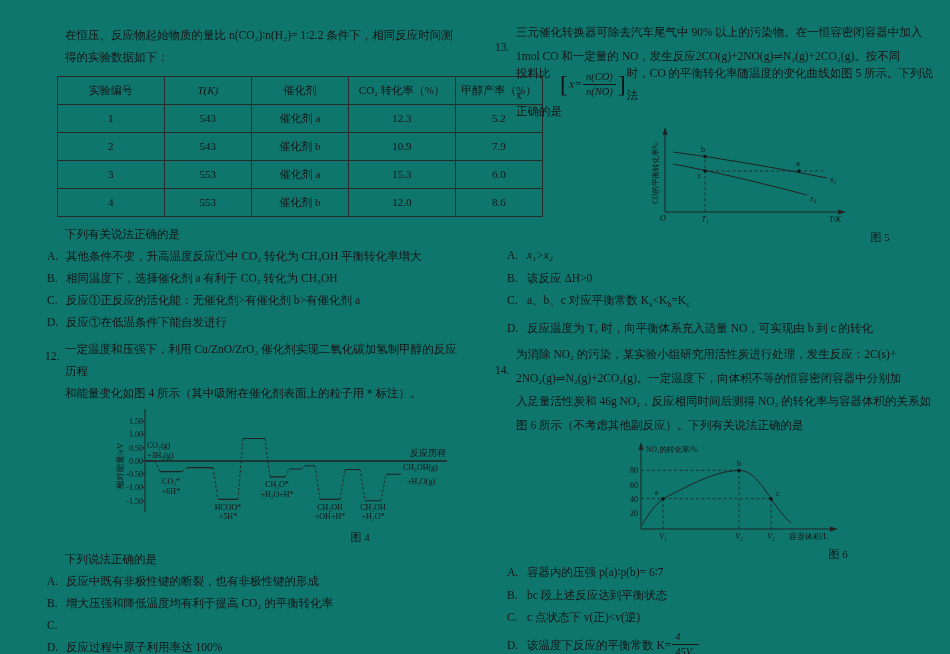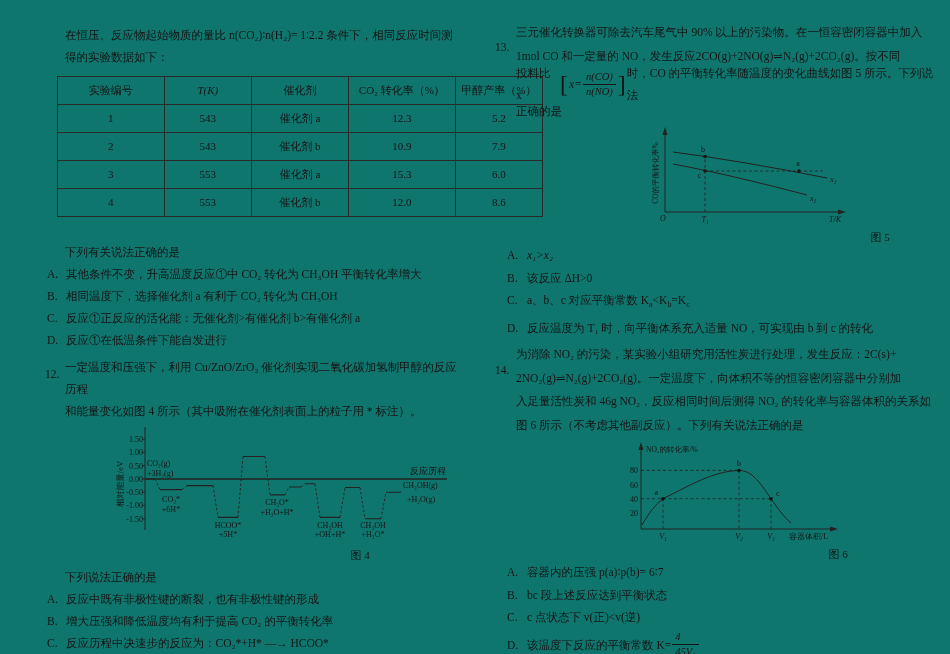--- a/index.html
+++ b/index.html
@@ -9,21 +9,21 @@
   .page{position:absolute;top:0;font-size:11.5px;line-height:22px;}
   .page-left{left:30px;top:24px;width:436px;}
   .page-right{left:489px;top:20px;width:455px;}
   .hang{padding-left:35px;position:relative;}
   .hang-r{padding-left:27px;position:relative;}
   .qnum{position:absolute;left:15px;top:7px;}
   .qnum-r{position:absolute;left:6px;top:16px;}
   table.dtable{border-collapse:collapse;width:486px;margin:8px 0 0 27px;
       text-align:center;font-size:11px;}
   table.dtable td{border:1px solid #2a2a2a;padding:7px 2px;line-height:13px;}
-  .stem{padding-left:35px;margin-top:24px;}
+  .stem{padding-left:35px;margin-top:6px;}
   .opt{display:flex;padding-left:17px;line-height:22px;}
   .opt .olab{flex:none;width:19px;}
   .opt-r{display:flex;padding-left:18px;line-height:22.5px;}
   .opt-r .olab{flex:none;width:20px;}
   .figwrap{margin-top:2px;}
   .figcap{text-align:center;font-size:11px;line-height:13px;}
   .fig4cap{width:340px;margin-left:80px;}
   .fig5cap{width:230px;margin-left:138px;}
   .fig6cap{width:250px;margin-left:112px;}
   .q13line{line-height:24px;}
@@ -164,21 +164,20 @@
     <div class="opt">
       <span class="olab">A.</span>
       <span>反应中既有非极性键的断裂，也有非极性键的形成</span>
     </div>
     <div class="opt">
       <span class="olab">B.</span>
       <span>增大压强和降低温度均有利于提高 CO₂ 的平衡转化率</span>
     </div>
     <div class="opt">
       <span class="olab">C.</span>
-      <span>反应历程中决速步的反应为：CO₂*+H* —→ HCOO*</span>
     </div>
     <div class="opt">
       <span class="olab">D.</span>
       <span>反应过程中原子利用率达 100%</span>
     </div>
 
   </div>
 
   <div class="page page-right">
 

